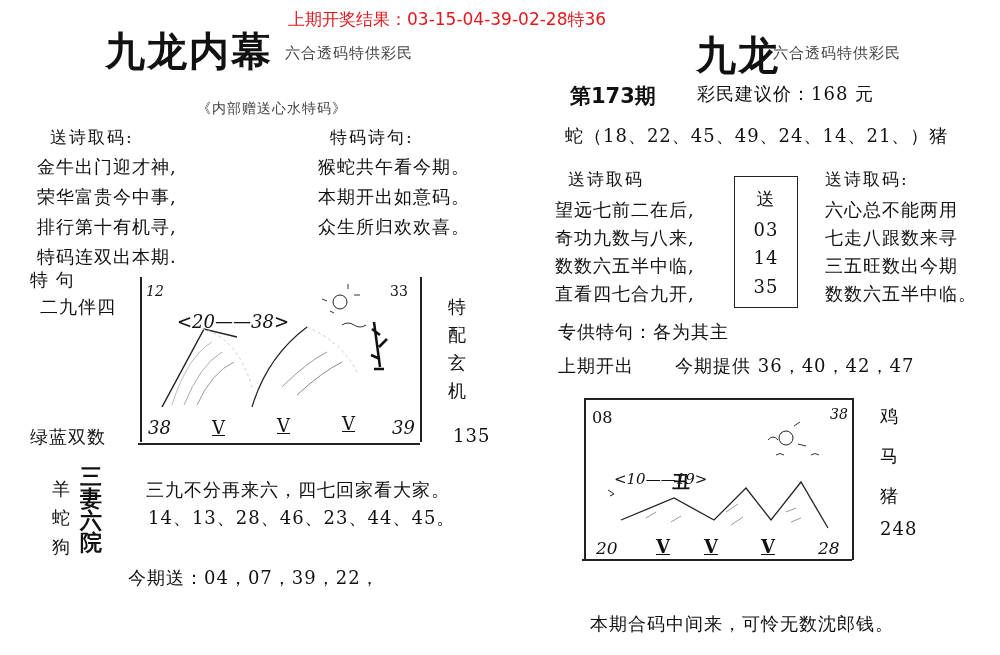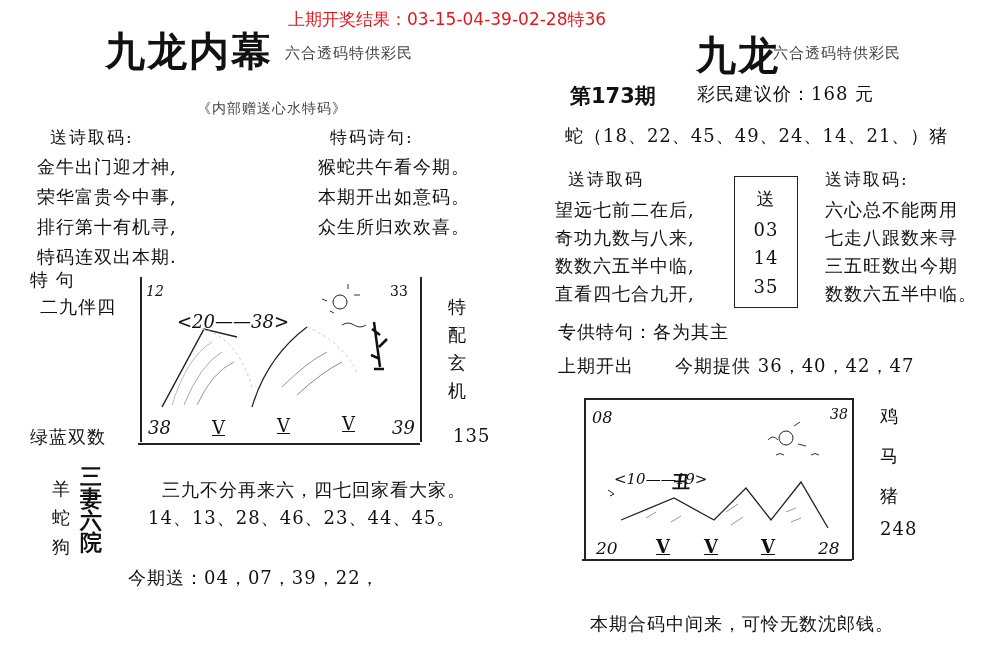--- a/index.html
+++ b/index.html
@@ -86,21 +86,21 @@
   <div>羊</div>
   <div>蛇</div>
   <div>狗</div>
 </div>
 <div class="abs vcol" style="left:80px;top:466px;font-size:22px;font-weight:bold;line-height:22px;font-family:'DejaVu Sans',sans-serif;">
   <div>三</div>
   <div>妻</div>
   <div>六</div>
   <div>院</div>
 </div>
-<div class="abs txt-l" style="left:146px;top:478px;margin-left:16px;">三九不分再来六，四七回家看大家。</div>
+<div class="abs txt-l" style="left:146px;top:478px;">三九不分再来六，四七回家看大家。</div>
 <div class="abs txt-l" style="left:148px;top:506px;">14、13、28、46、23、44、45。</div>
 <div class="abs txt-l" style="left:128px;top:566px;">今期送：04，07，39，22，</div>
 
 <div class="abs big-title" style="left:696px;top:28px;">九龙</div>
 <div class="abs sub" style="left:773px;top:44px;">六合透码特供彩民</div>
 <div class="abs" style="left:570px;top:82px;font-size:21px;font-weight:bold;font-family:'DejaVu Sans',sans-serif;">第173期</div>
 <div class="abs txt-l" style="left:697px;top:82px;">彩民建议价：168 元</div>
 <div class="abs txt-l" style="left:565px;top:124px;">蛇（18、22、45、49、24、14、21、）猪</div>
 
 <div class="abs txt" style="left:568px;top:168px;">送诗取码</div>
@@ -131,21 +131,21 @@
 <div class="abs txt-l" style="left:675px;top:354px;">今期提供  36，40，42，47</div>
 
 <div class="sketch" style="left:584px;top:398px;width:266px;height:160px;border-top:2px solid #222;">
   <svg width="266" height="160" viewBox="0 0 266 160">
     <path d="M35 120 L88 98 L128 120 L160 88 L185 120 L215 82 L242 128" stroke="#222" fill="none" stroke-width="1.3"></path>
     <path d="M60 118 l10 -6 M85 122 l10 -6 M140 112 l12 -8 M145 125 l12 -8 M200 112 l10 -4 M205 122 l10 -4" stroke="#999"></path>
     <circle cx="200" cy="38" r="7" stroke="#222" fill="none"></circle>
     <path d="M182 40 q5 -6 10 0 M208 26 l6 -4 M212 44 l8 2 M190 55 q4 -3 8 0 M225 55 q4 -3 8 0" stroke="#333" fill="none"></path>
     <path d="M22 90 l6 4 l-4 2" stroke="#222" fill="none"></path>
   </svg>
-  <div class="abs" style="left:6px;top:8px;font-size:16px;font-style:italic;">08</div>
+  <div class="abs" style="left:6px;top:8px;font-size:16px;">08</div>
   <div class="abs" style="left:28px;top:38px;font-size:15px;font-style:italic;margin-top:32px;">&lt;10——19&gt;</div>
   <div class="abs" style="left:244px;top:6px;font-size:14px;font-style:italic;">38</div>
   <div class="abs" style="left:86px;top:70px;font-size:18px;font-weight:bold;">丑</div>
   <div class="abs" style="left:10px;top:138px;font-size:17px;font-style:italic;">20</div>
   <div class="abs" style="left:70px;top:136px;font-size:18px;text-decoration:underline;font-weight:bold;">V</div>
   <div class="abs" style="left:118px;top:136px;font-size:18px;text-decoration:underline;font-weight:bold;">V</div>
   <div class="abs" style="left:175px;top:136px;font-size:18px;text-decoration:underline;font-weight:bold;">V</div>
   <div class="abs" style="left:232px;top:138px;font-size:17px;font-style:italic;">28</div>
 </div>
 <div class="hline" style="left:582px;top:559px;width:270px;"></div>

